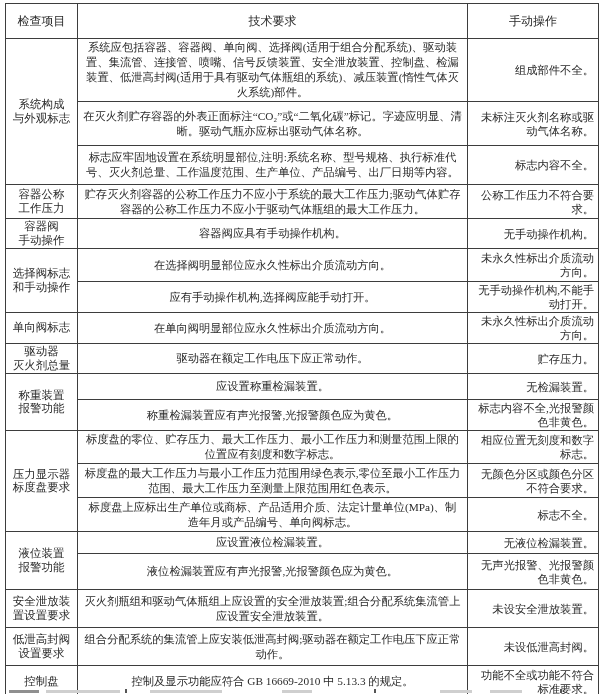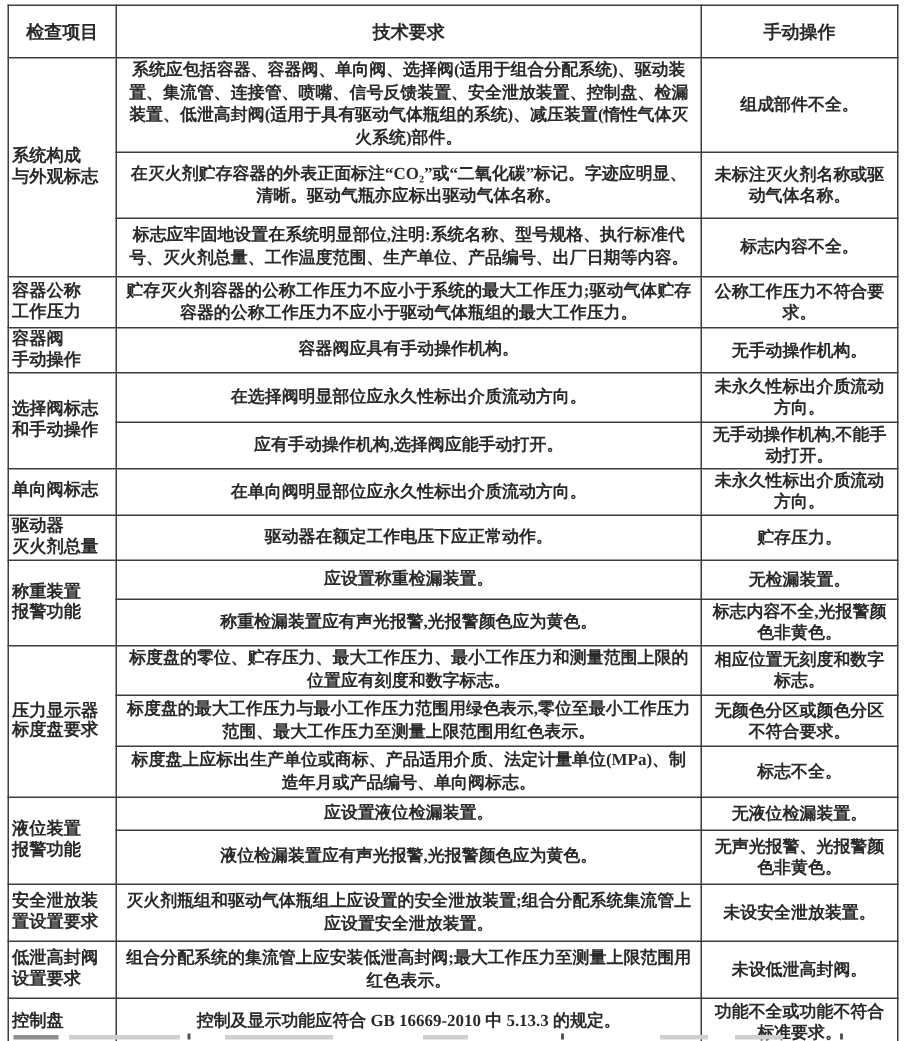--- a/index.html
+++ b/index.html
@@ -8,34 +8,34 @@
     background:#ffffff;
     font-family:"Liberation Serif","DejaVu Serif",serif;
     color:#2a2a2a;
   }
   table.doc{
     position:absolute;top:3px;left:5px;width:593px;
     border-collapse:collapse;table-layout:fixed;
   }
   th,td{
     border:1px solid #3d3d3d;
-    font-size:11.5px;font-weight:bold;
+    font-size:11.5px;font-weight:normal;
     vertical-align:middle;overflow:hidden;
     padding:1px 4px;
   }
   th{text-align:center;font-size:12px;line-height:15px;}
   .c-item{
-    text-align:left;white-space:pre-line;line-height:13.5px;padding:1px 2px;
+    text-align:center;white-space:pre-line;line-height:13.5px;padding:1px 2px;
   }
   .c-req{
     text-align:center;line-height:15px;padding:1px 5px;
     word-break:break-all;font-size:11.3px;
   }
   .c-fail{
-    text-align:center;line-height:14px;padding:1px 4px;
+    text-align:right;line-height:14px;padding:1px 4px;
     word-break:break-all;font-size:11.3px;
   }
   .edge-strip{position:absolute;left:0;top:689px;width:603px;height:5px;}
   .edge-strip .seg{position:absolute;top:1px;height:3px;background:#cfcfcf;}
   .edge-strip .seg.dark{background:#8f8f8f;}
   .edge-strip .tick{position:absolute;top:0;height:4px;width:2px;background:#555;}
 </style>
 </head>
 <body>
 
@@ -146,21 +146,21 @@
     <tr style="height:38px">
       <td class="c-item">安全泄放装
 置设置要求</td>
       <td class="c-req">灭火剂瓶组和驱动气体瓶组上应设置的安全泄放装置;组合分配系统集流管上应设置安全泄放装置。</td>
       <td class="c-fail">未设安全泄放装置。</td>
     </tr>
 
     <tr style="height:38px">
       <td class="c-item">低泄高封阀
 设置要求</td>
-      <td class="c-req">组合分配系统的集流管上应安装低泄高封阀;最大工作压力至测量上限范围用红色表示。</td>
+      <td class="c-req">组合分配系统的集流管上应安装低泄高封阀;驱动器在额定工作电压下应正常动作。</td>
       <td class="c-fail">未设低泄高封阀。</td>
     </tr>
 
     <tr style="height:32px">
       <td class="c-item">控制盘</td>
       <td class="c-req">控制及显示功能应符合 GB 16669-2010 中 5.13.3 的规定。</td>
       <td class="c-fail">功能不全或功能不符合标准要求。</td>
     </tr>
   </tbody>
 </table>

